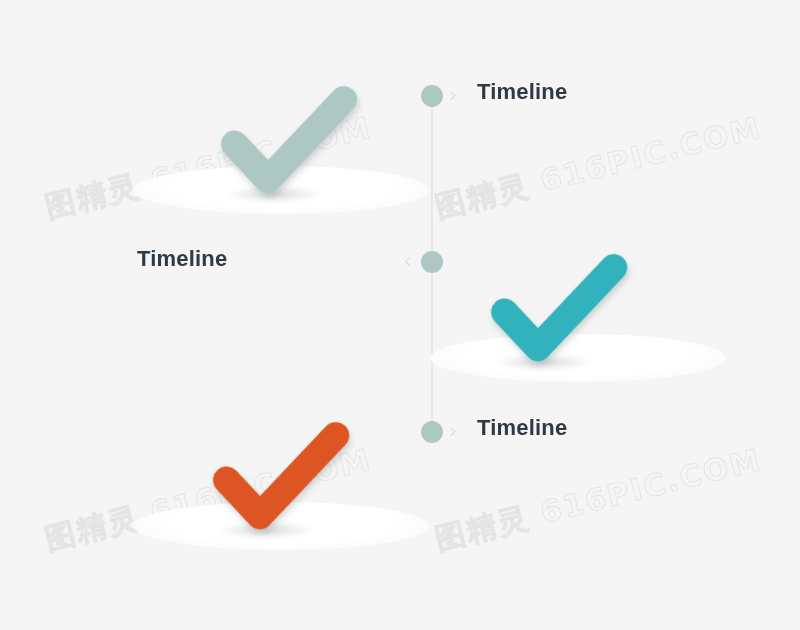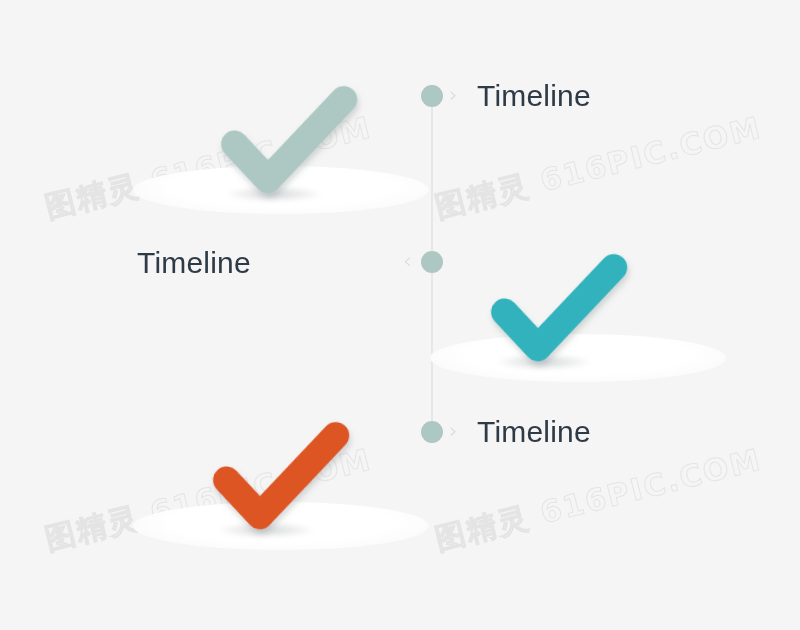--- a/index.html
+++ b/index.html
@@ -89,25 +89,25 @@
     font-size: 22px;
     line-height: 1;
     font-family: "DejaVu Sans", sans-serif;
     font-weight: 300;
     user-select: none;
   }
   .label {
     position: absolute;
     z-index: 14;
     color: #2e3a45;
-    font-size: 30px;
+    font-size: 22px;
     line-height: 1;
     letter-spacing: .2px;
     font-family: "Liberation Sans", sans-serif;
-    font-weight: 400;
+    font-weight: 700;
     white-space: nowrap;
   }
 </style>
 </head>
 <body>
 
 <div id="stage" style="width: 800px; height: 630px; background: rgb(245, 245, 245);">
 
   <div id="platforms">
       <div class="platform" style="left: 133px; top: 166px; width: 296px; height: 48px;"></div>

